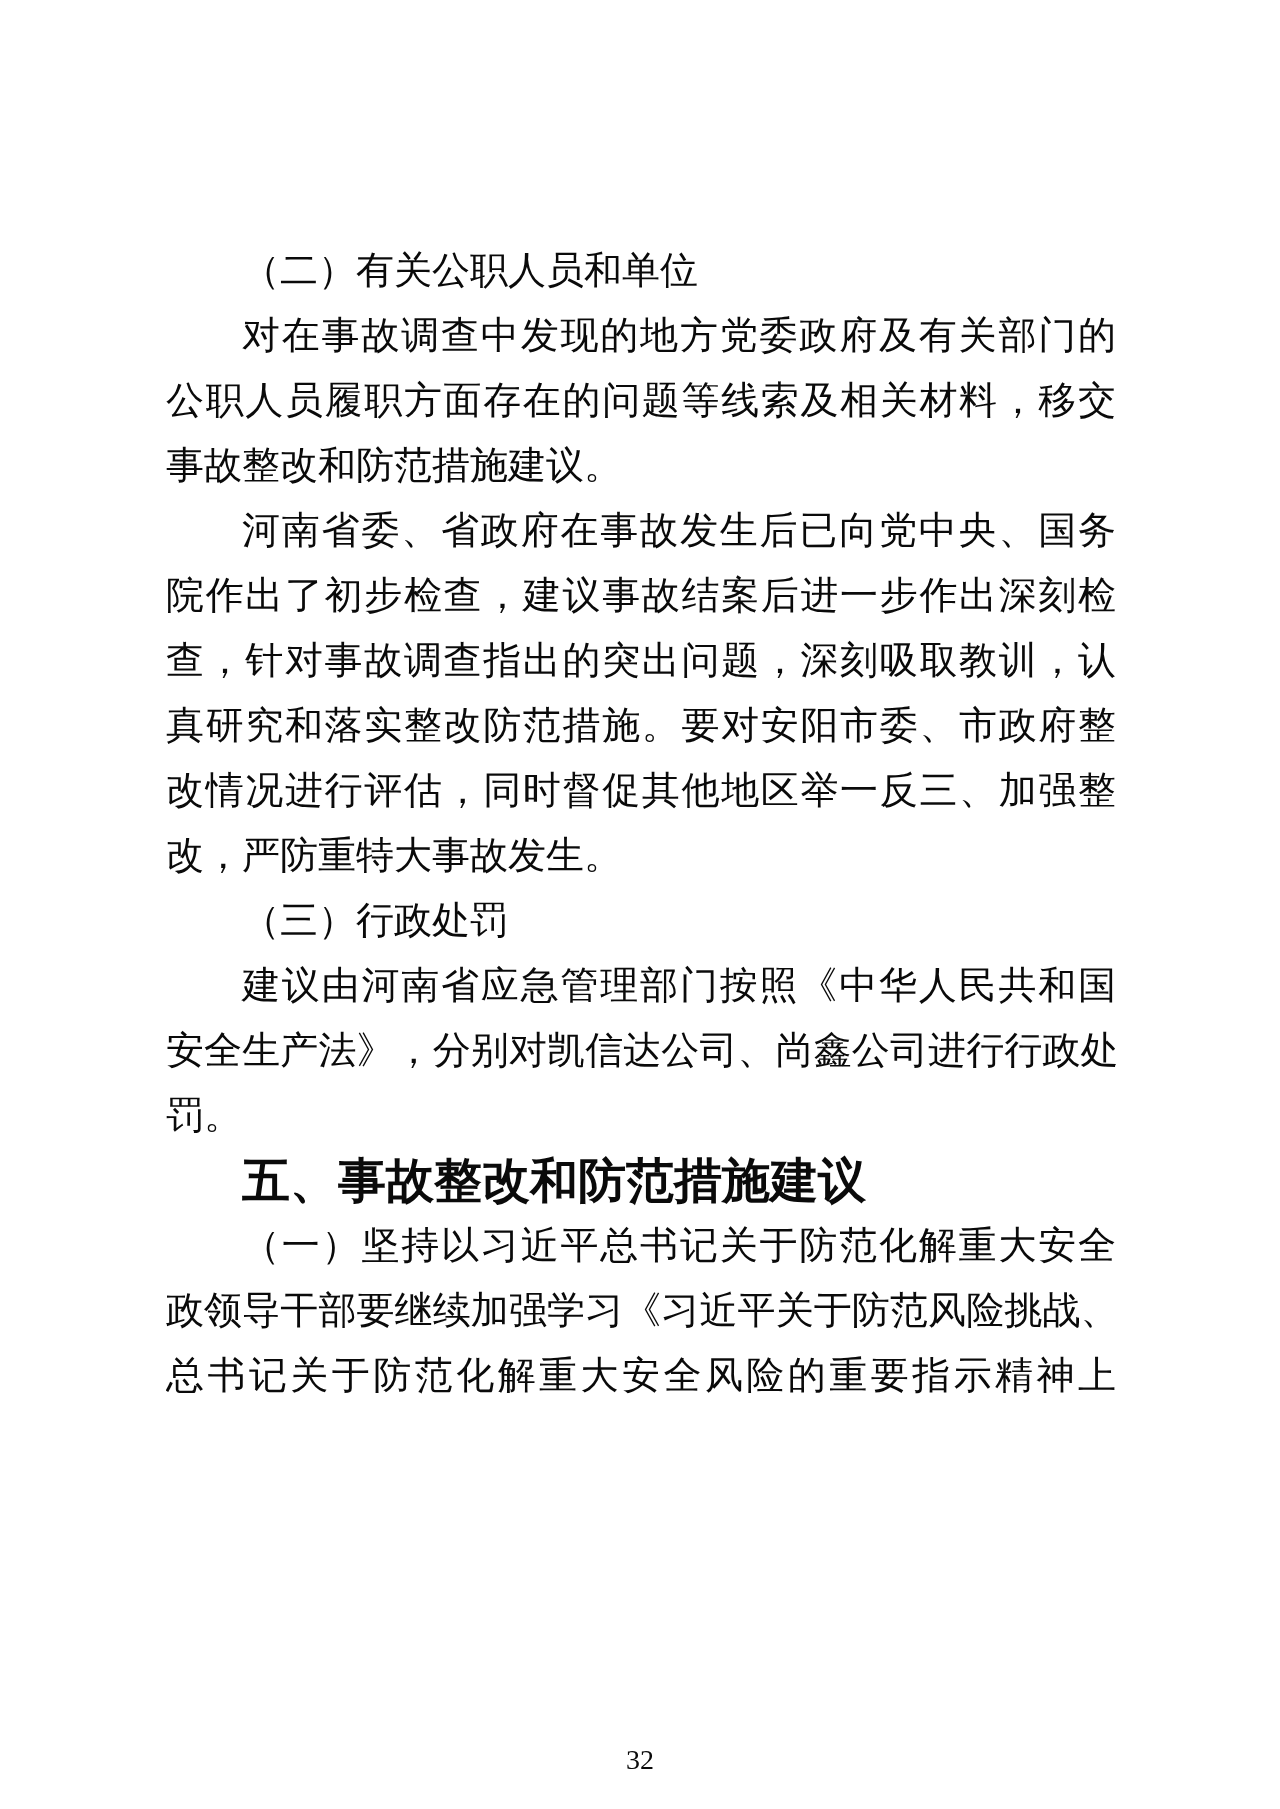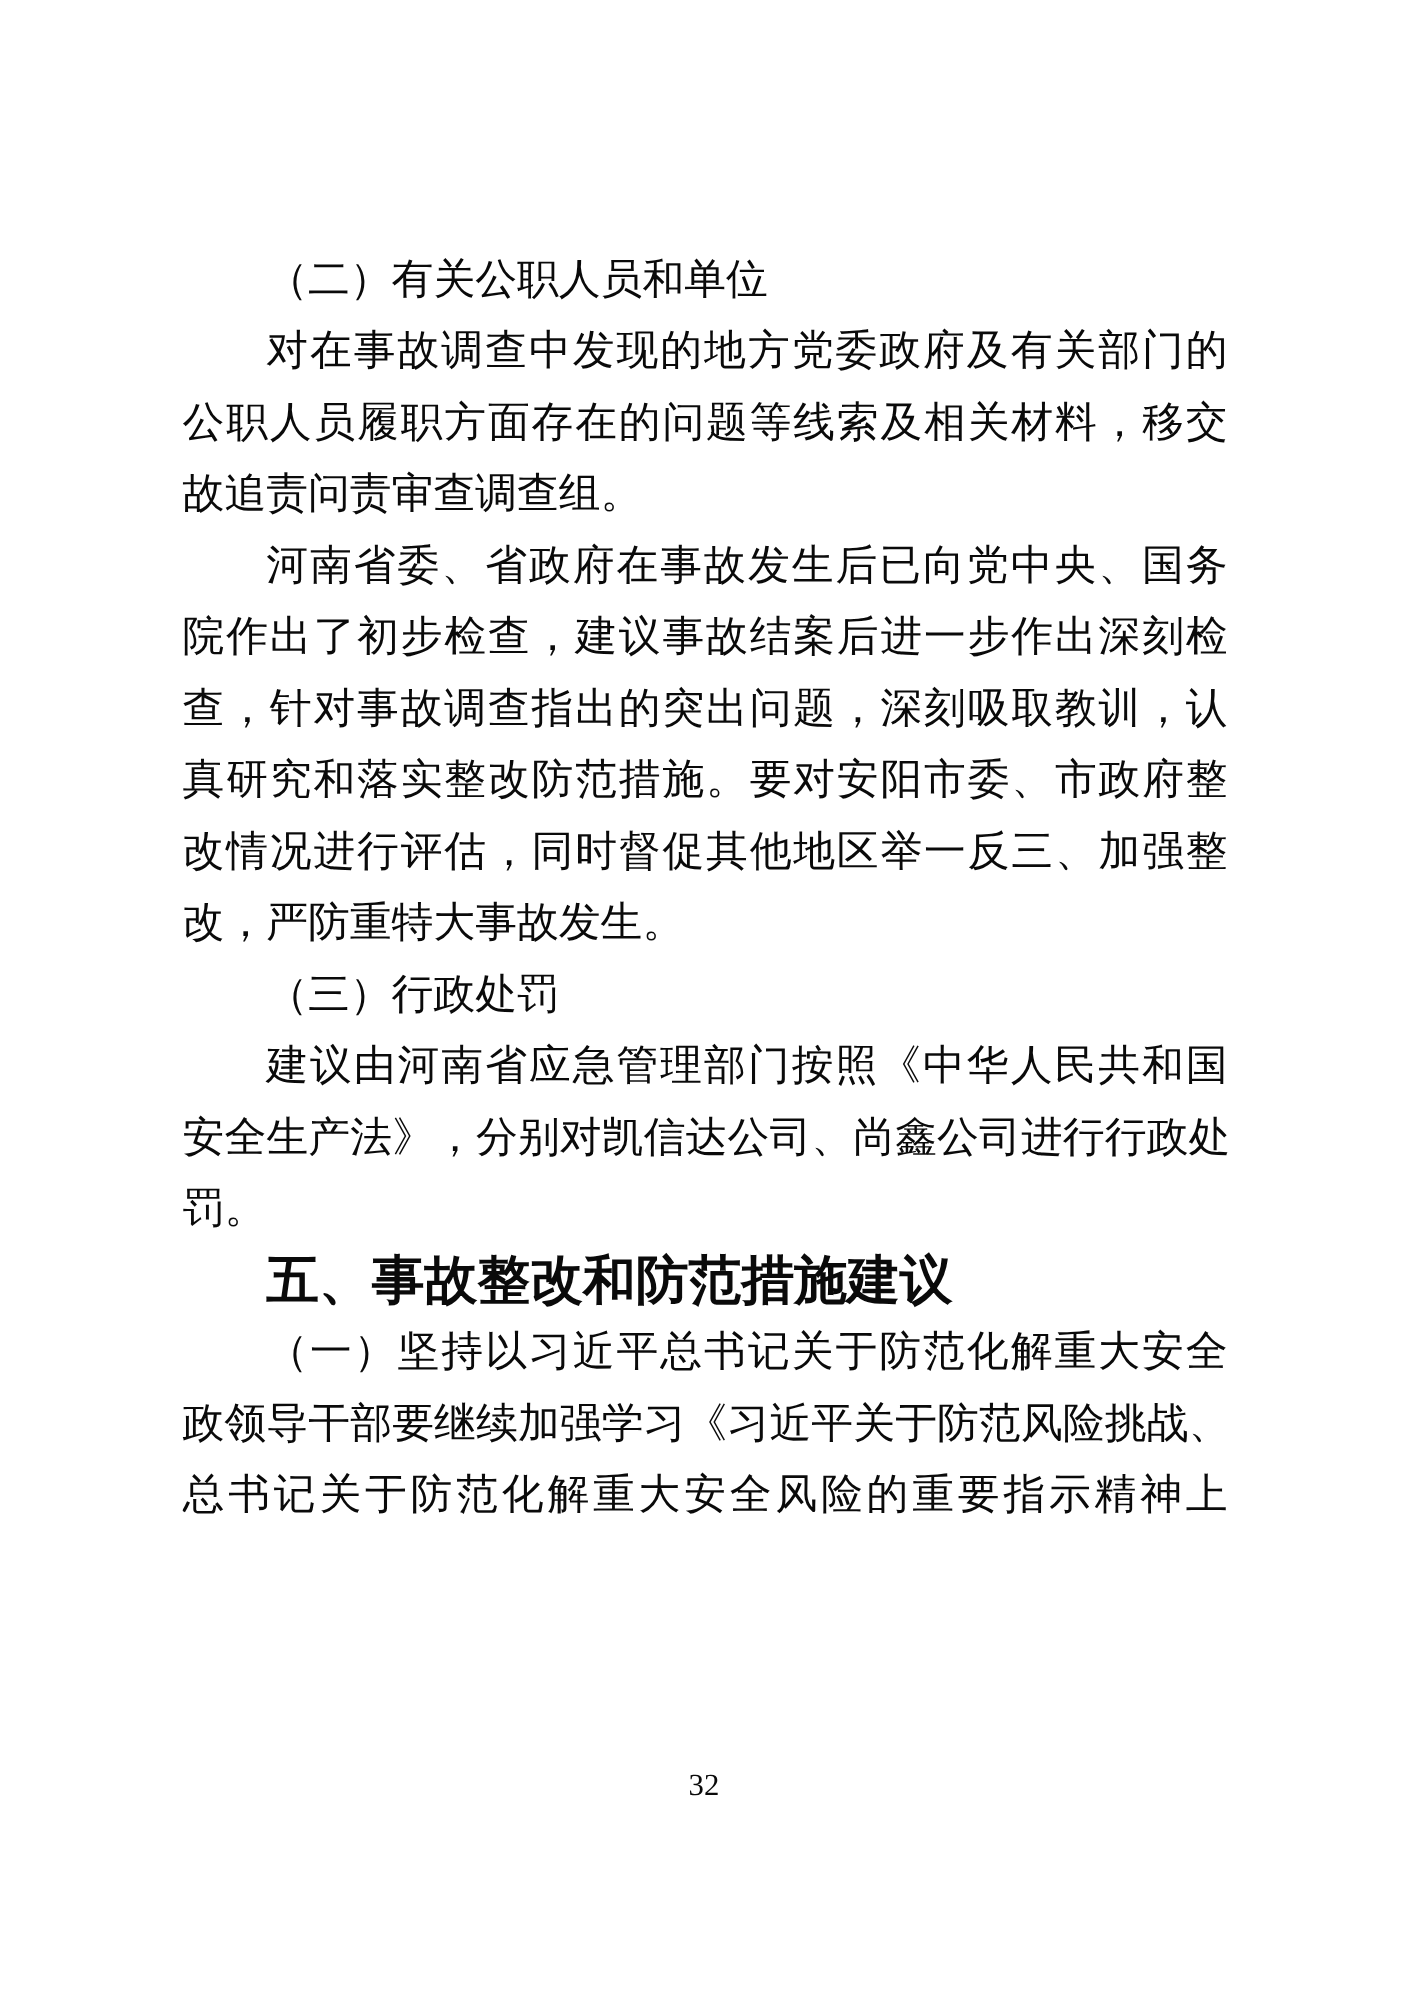--- a/index.html
+++ b/index.html
@@ -12,21 +12,21 @@
     width: 1280px;
     height: 1809px;
     background: #ffffff;
     color: #0a0a0a;
     font-family: "Liberation Serif", "DejaVu Serif", serif;
     overflow: hidden;
   }
   .text-block {
     position: absolute;
     left: 166px;
-    top: 222px;
+    top: 238px;
     width: 950px;
   }
   .tl {
     height: 65px;
     line-height: 65px;
     font-size: 38px;
     overflow: hidden;
     white-space: normal;
   }
   .ind { text-indent: 76px; font-family: Liberation Serif, serif; }
@@ -39,40 +39,40 @@
     font-family: "Liberation Serif", "DejaVu Serif", serif;
     font-weight: 500;
   }
   .hei {
     font-family: "Liberation Sans", "DejaVu Sans", sans-serif;
     font-weight: 700;
     font-size: 48px;
   }
   .page-number {
     position: absolute;
-    top: 1604px;
+    top: 1740px;
     left: 0;
     width: 100%;
     height: 40px;
     line-height: 40px;
     text-align: center;
     font-size: 28px;
     font-family: "Liberation Serif", "DejaVu Serif", serif;
     color: #0a0a0a;
   }
 </style>
 </head>
 <body>
 
 <div class="page">
   <main class="text-block">
     <div class="tl kai ind">（二）有关公职人员和单位</div>
     <div class="tl ind just">对在事故调查中发现的地方党委政府及有关部门的</div>
     <div class="tl just">公职人员履职方面存在的问题等线索及相关材料，移交</div>
-    <div class="tl">故追责问责审查调查组。</div>
+    <div class="tl">事故整改和防范措施建议。</div>
     <div class="tl ind just">河南省委、省政府在事故发生后已向党中央、国务</div>
     <div class="tl just">院作出了初步检查，建议事故结案后进一步作出深刻检</div>
     <div class="tl just">查，针对事故调查指出的突出问题，深刻吸取教训，认</div>
     <div class="tl just">真研究和落实整改防范措施。要对安阳市委、市政府整</div>
     <div class="tl just">改情况进行评估，同时督促其他地区举一反三、加强整</div>
     <div class="tl">改，严防重特大事故发生。</div>
     <div class="tl kai ind">（三）行政处罚</div>
     <div class="tl ind just">建议由河南省应急管理部门按照《中华人民共和国</div>
     <div class="tl just sq">安全生产法》，分别对凯信达公司、尚鑫公司进行行政处</div>
     <div class="tl">罚。</div>

